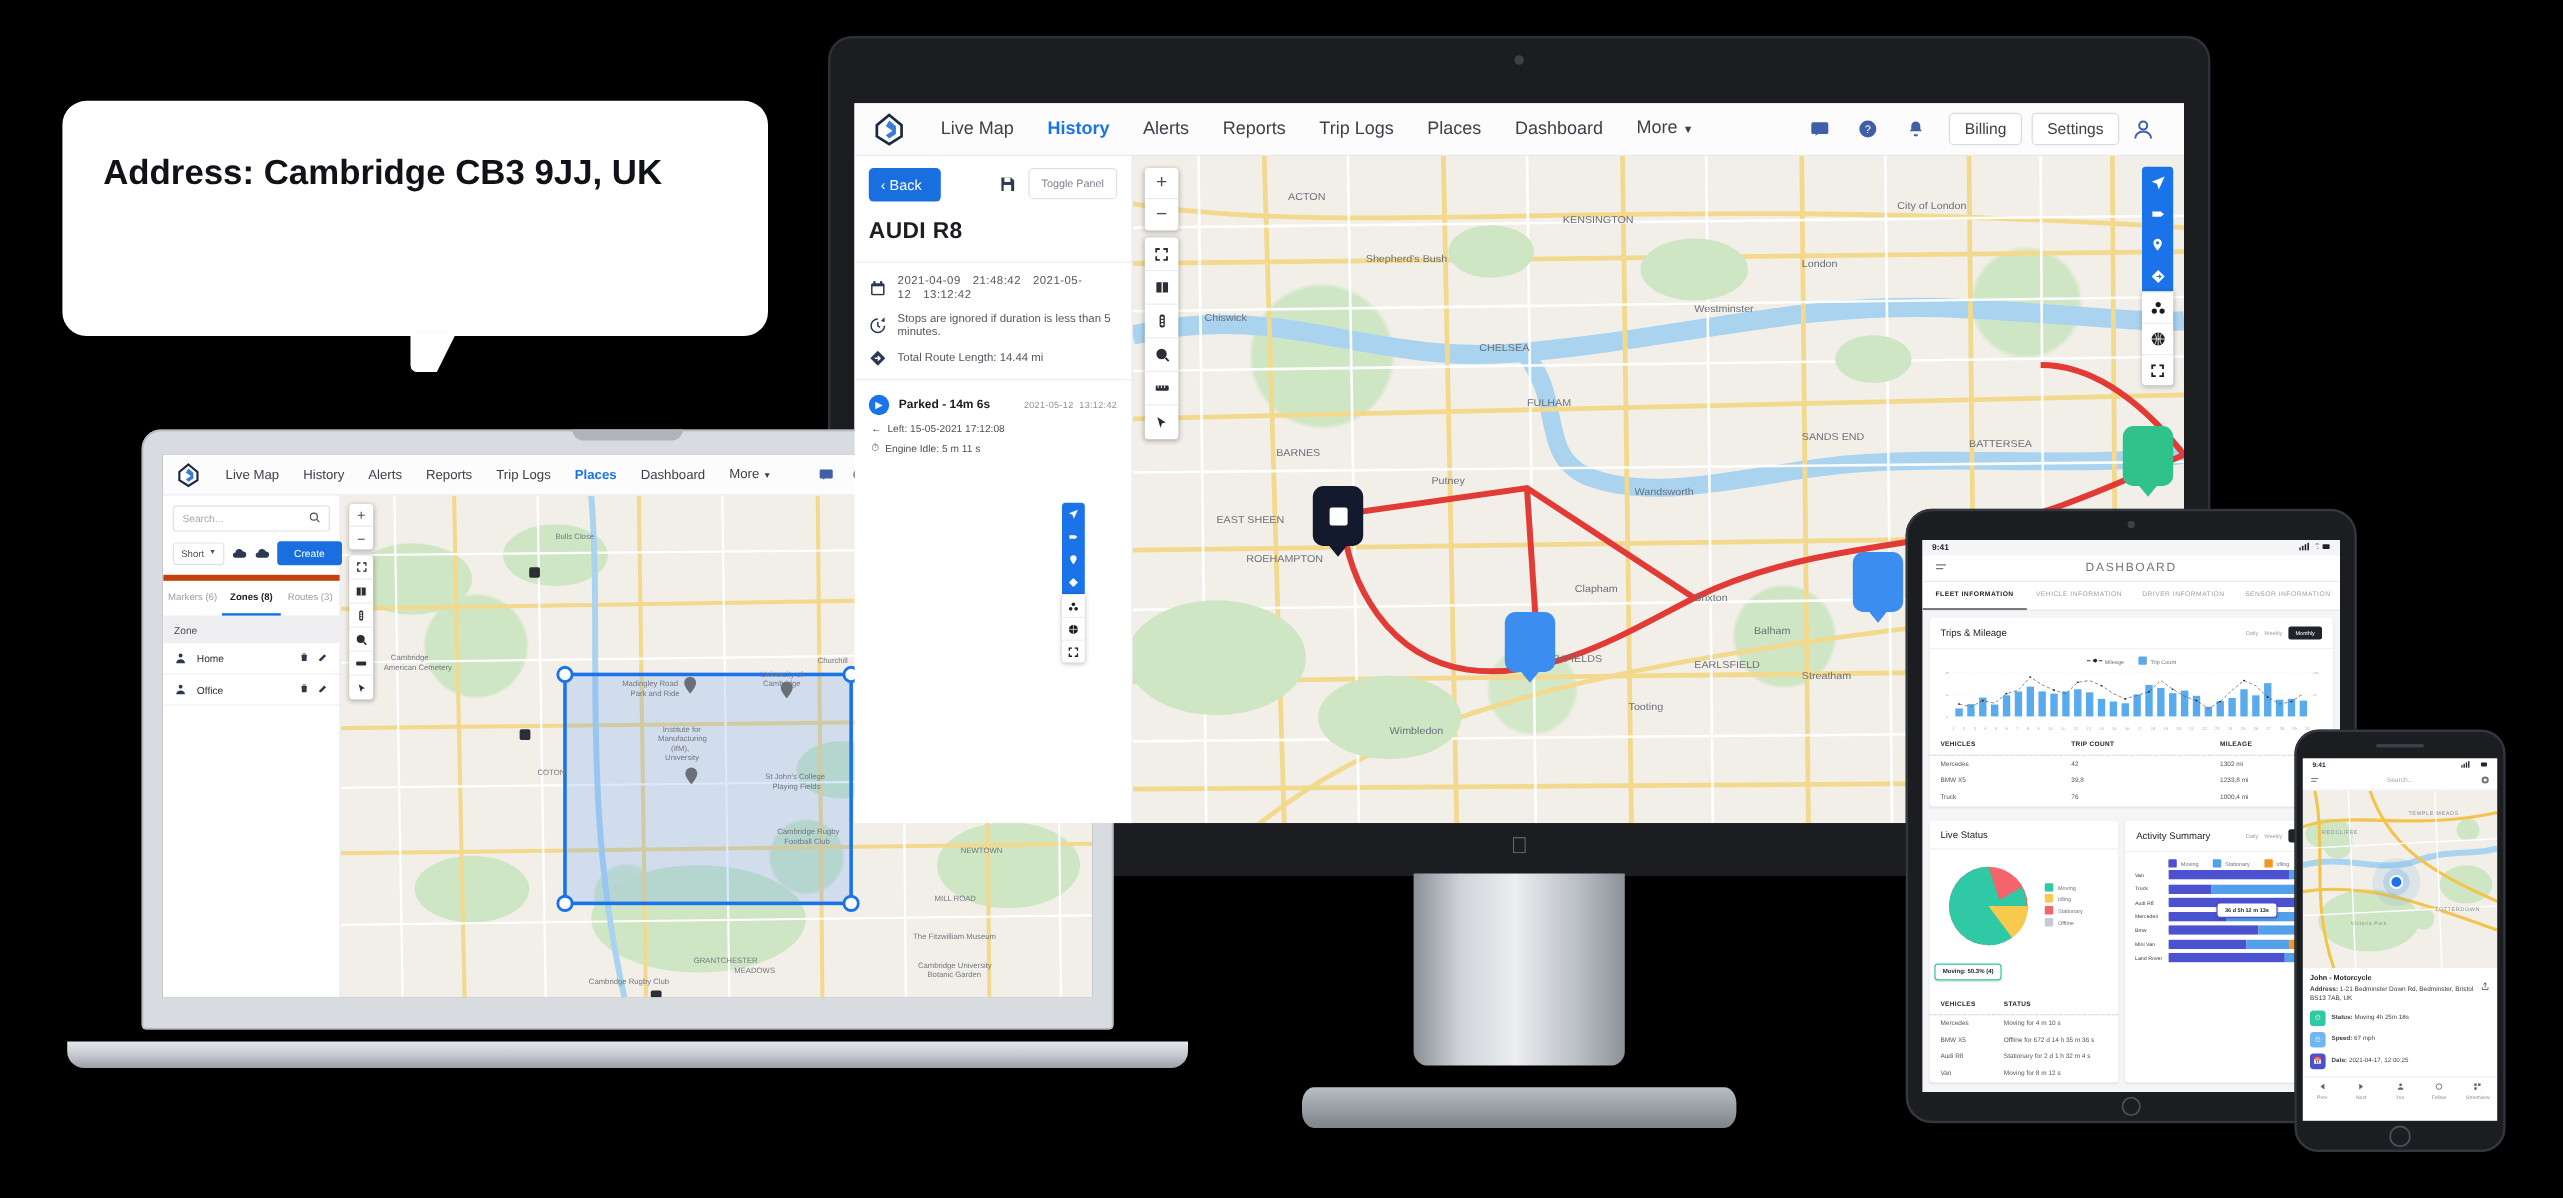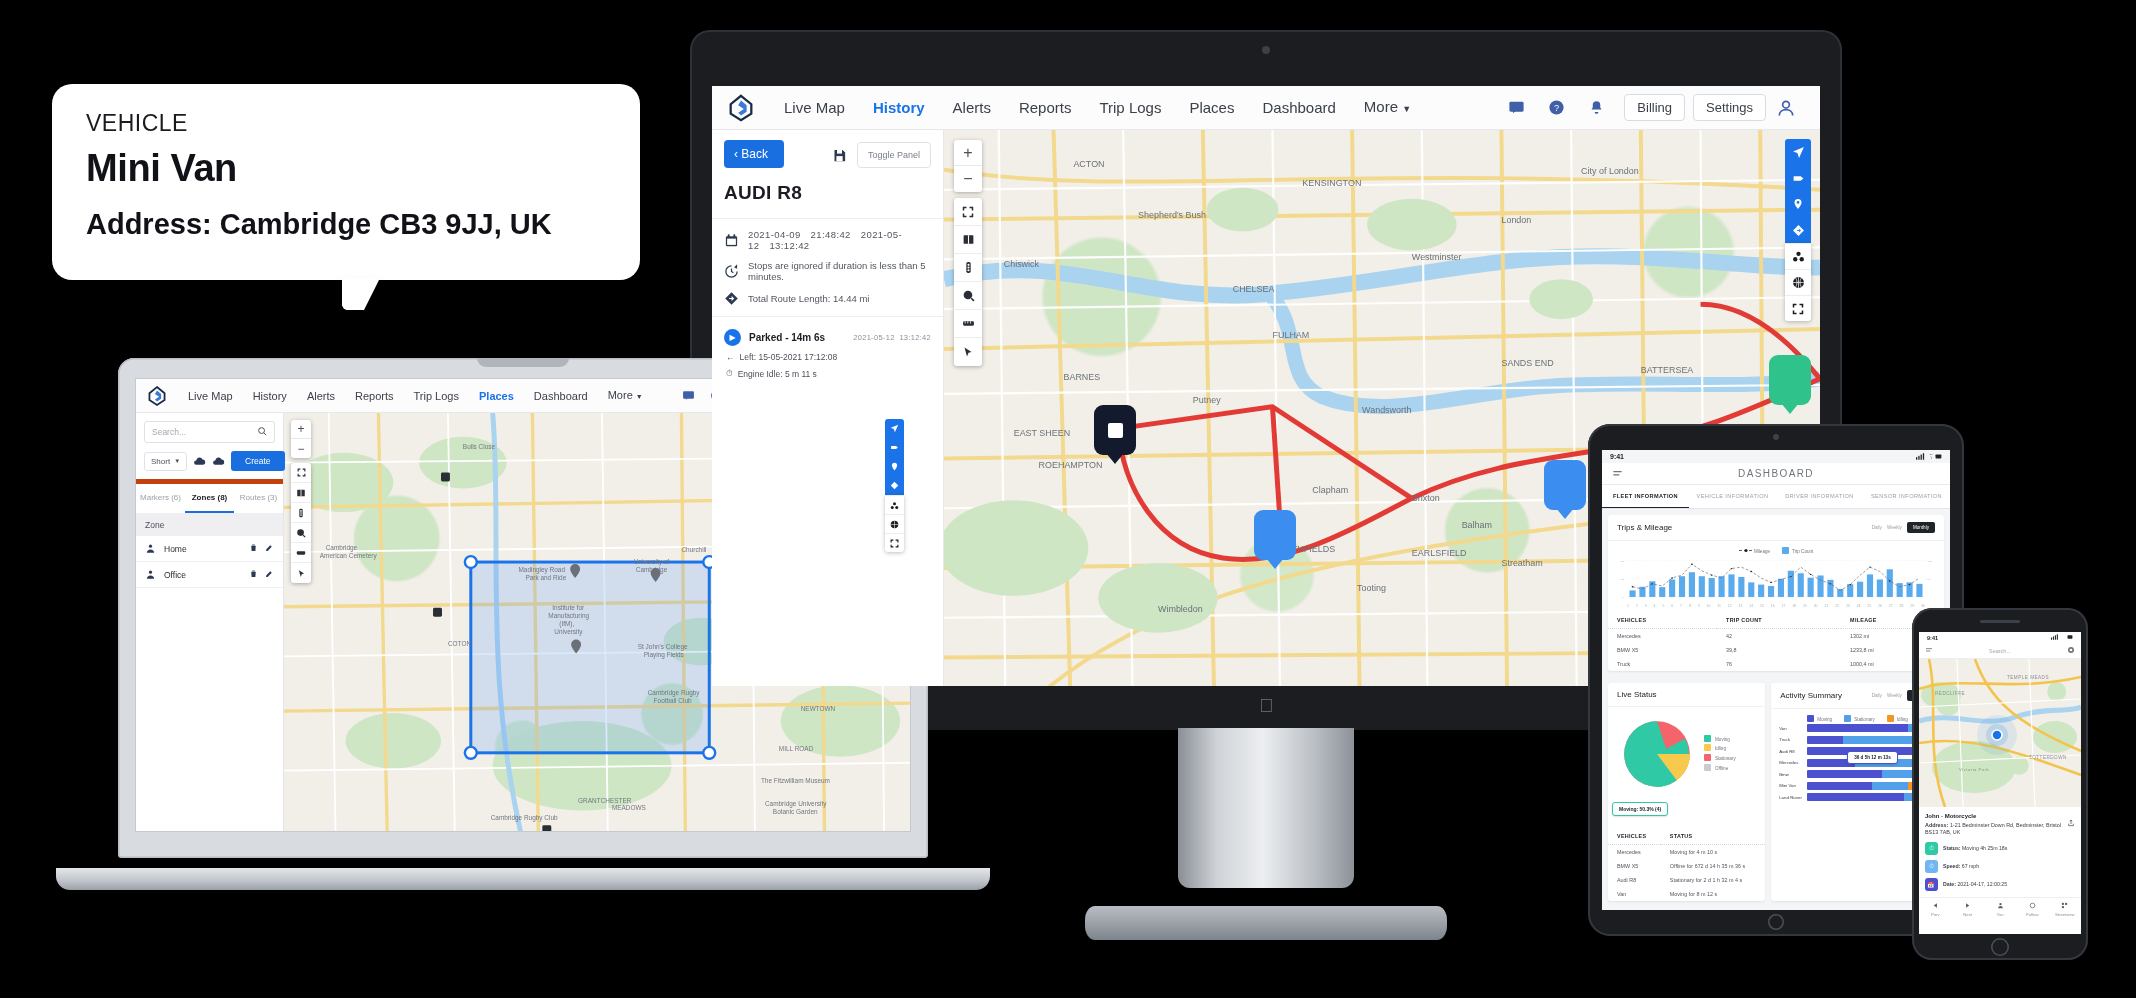--- a/index.html
+++ b/index.html
@@ -90,21 +90,21 @@
   .appbar { display: flex; align-items: center; height: 44px; background: #fcfcfd; border-bottom: 1px solid #e6e8ec; padding: 0 14px; }
   .logo { width: 30px; height: 30px; flex: 0 0 30px; margin-right: 14px; }
   .navitem { font-size: 15px; color: #3c4149; padding: 0 14px; line-height: 44px; cursor: pointer; white-space: nowrap; }
   .navitem.active { color: #1a73e8; font-weight: 600; }
   .spacer { flex: 1; }
   .iconbtn { width: 26px; height: 26px; margin: 0 7px; color: #3f5fa8; cursor: pointer; display: flex; align-items: center; justify-content: center; }
   .chip { border: 1px solid #d8dce2; border-radius: 4px; font-size: 13px; color: #3c4149; padding: 5px 12px; margin-left: 8px; cursor: pointer; background: #fff; }
 
   
   .hist-panel { position: absolute; left: 0; top: 44px; bottom: 0; width: 232px; background: #fff; border-right: 1px solid #e6e8ec; z-index: 4; }
-  .hp-top { display: flex; align-items: flex-end; justify-content: space-between; padding: 10px 12px; }
+  .hp-top { display: flex; align-items: flex-start; justify-content: space-between; padding: 10px 12px; }
   .btn-back { background: #1a6fe0; color: #fff; border: none; border-radius: 4px; font-size: 12px; padding: 7px 16px 7px 10px; cursor: pointer; font-family: inherit; }
   .btn-toggle { border: 1px solid #dfe2e7; background: #fff; color: #7b818c; font-size: 9px; border-radius: 4px; padding: 7px 10px; cursor: pointer; font-family: inherit; }
   .hp-title { font-size: 19px; font-weight: 700; color: #1b1d22; padding: 4px 12px 14px; letter-spacing: .3px; }
   .hp-sec { border-top: 1px solid #eceef1; padding: 10px 12px; }
   .hp-line { display: flex; align-items: center; gap: 9px; font-size: 9.5px; color: #51565f; margin-bottom: 9px; }
   .hp-line:last-child { margin-bottom: 0; }
   .hp-line .gi { width: 15px; height: 15px; flex: 0 0 15px; color: #2b3a52; }
   .hp-dates { letter-spacing: .4px; }
   .hp-dates em { font-style: normal; margin-right: 10px; }
   .hp-event { border-top: 1px solid #eceef1; padding: 12px; }
@@ -1198,24 +1198,20 @@
               </svg></span><span>Streetview</span></div>
       </div>
     </div>
     <div class="hb"></div>
   </div>
 
   <div id="veh">
     <div id="vehicle-card">
       <div class="tail"></div>
       <div class="vc-row">
-        <div>
-          <div class="vc-label">VEHICLE</div>
-          <div class="vc-title">Mini Van</div>
-        </div>
       </div>
       <div class="vc-loc">
         <b>Address:</b>
         <span>Cambridge CB3 9JJ, UK</span>
       </div>
     </div>
   </div>
 
 </div>
 

